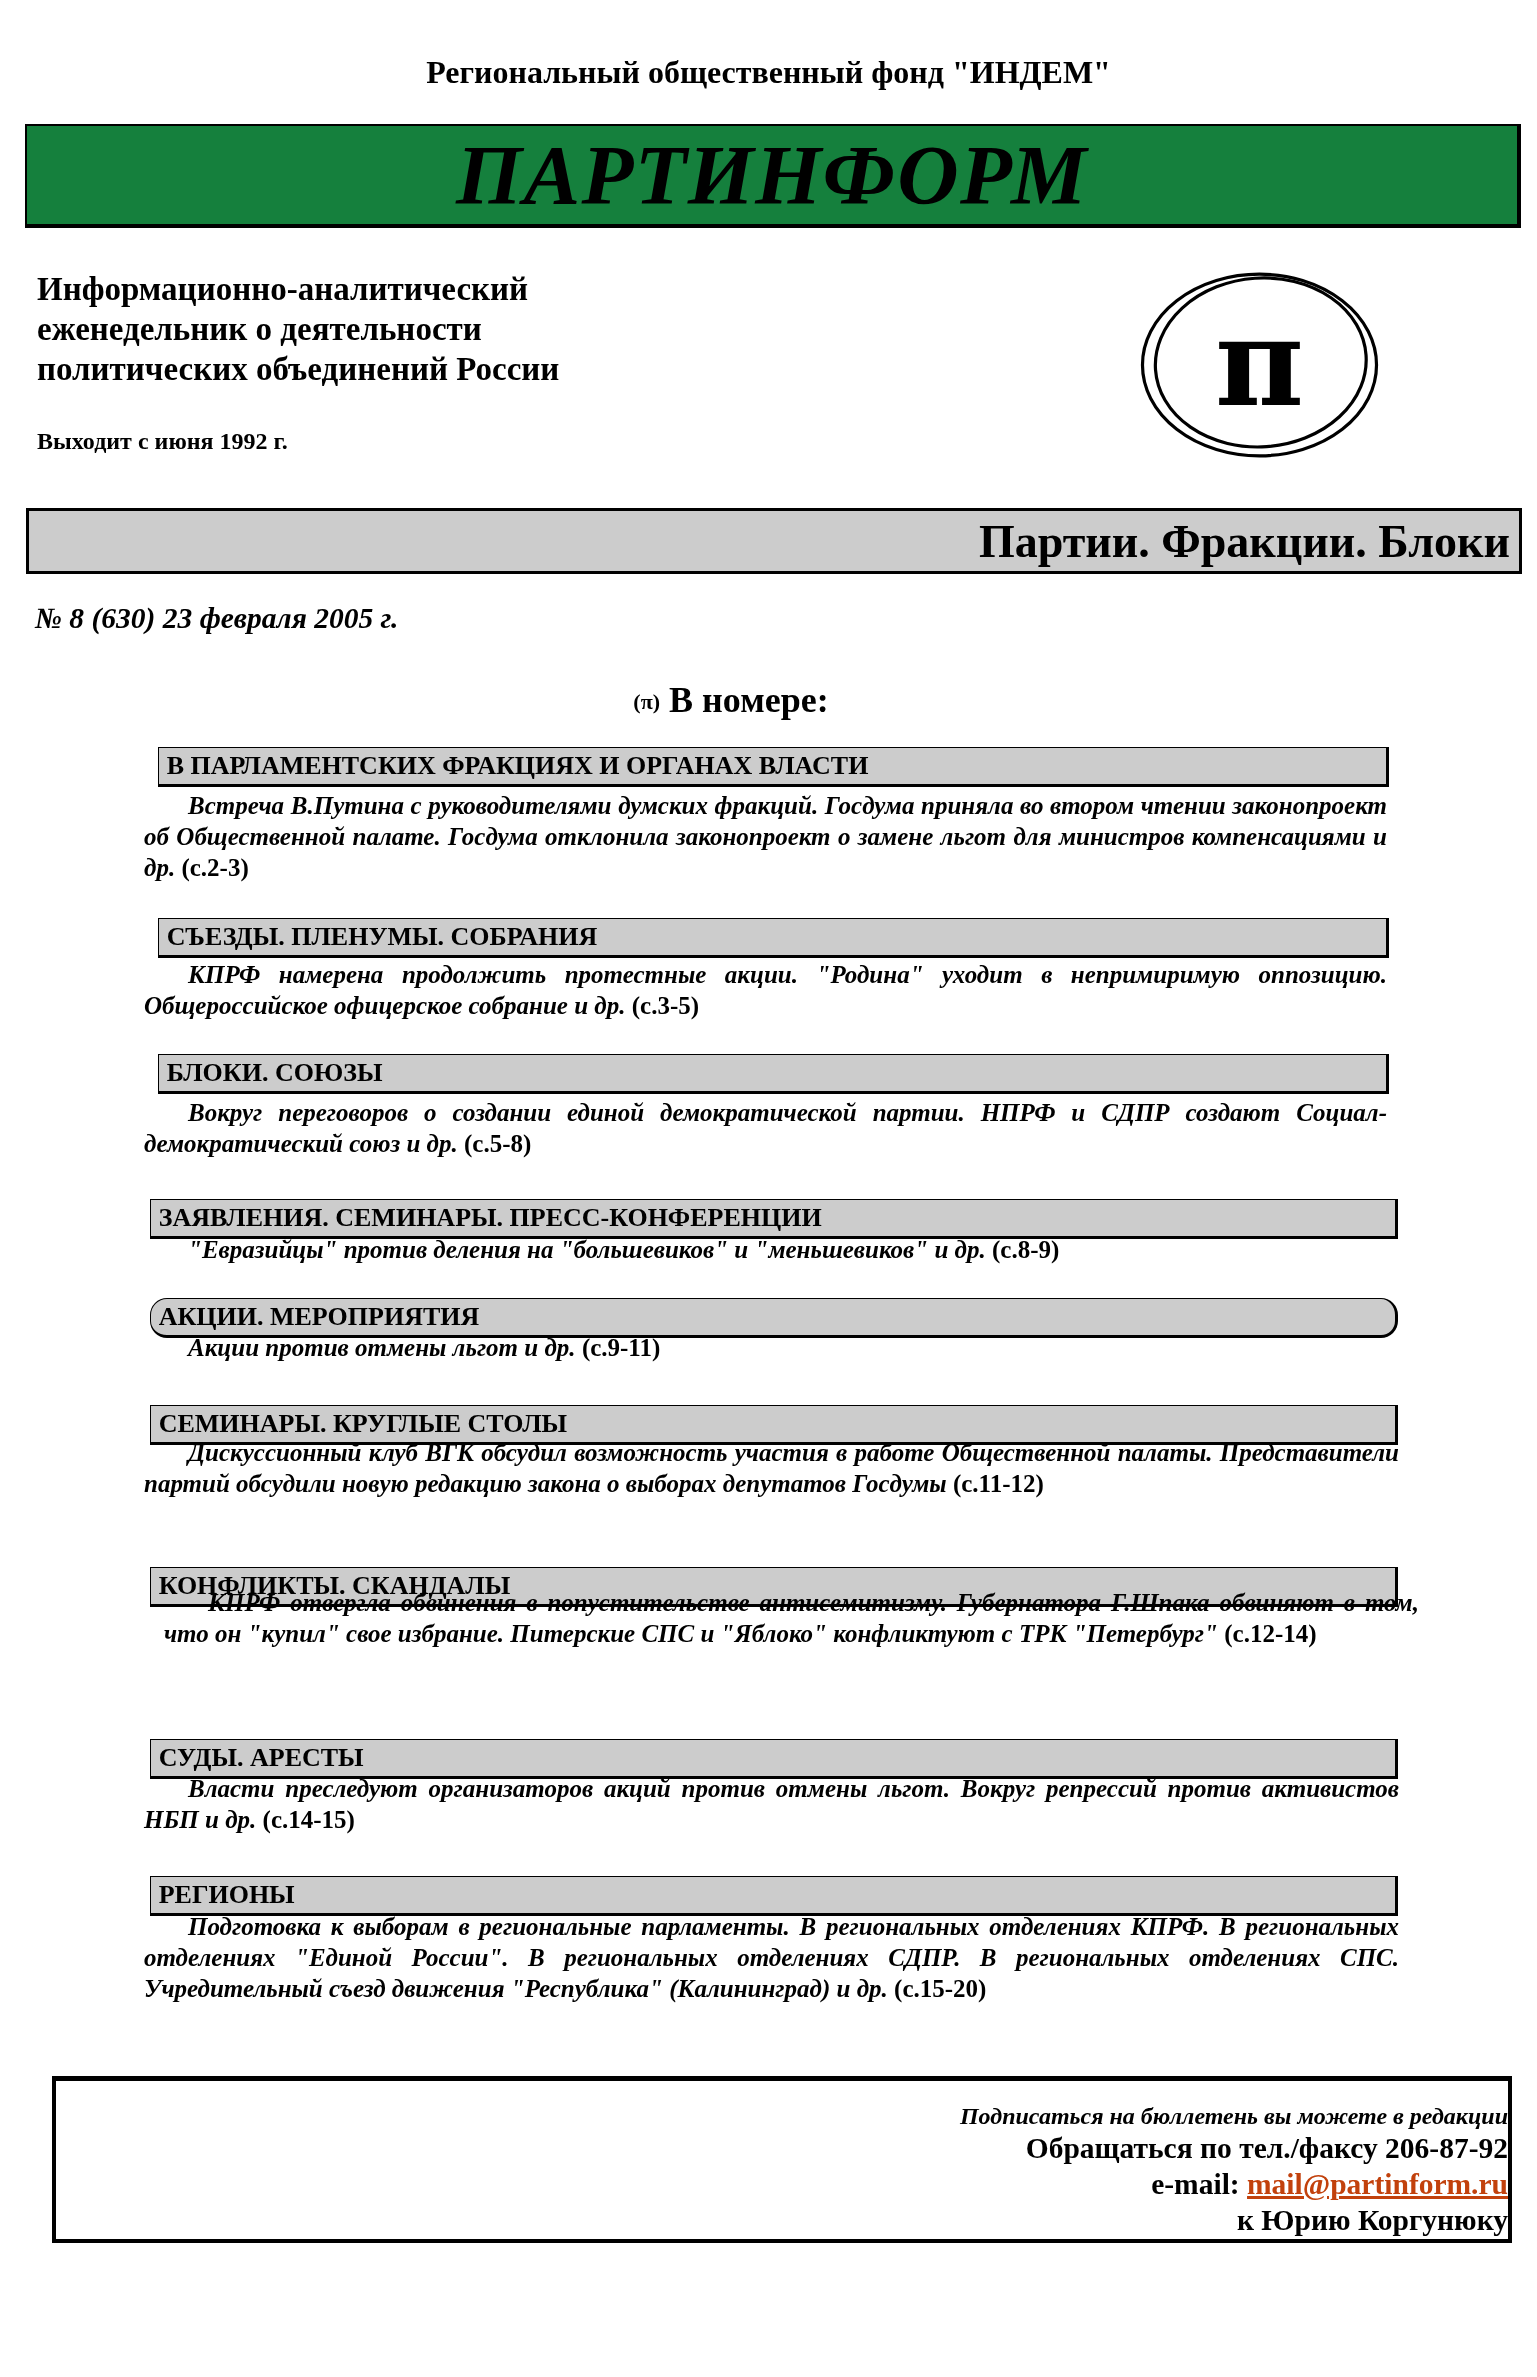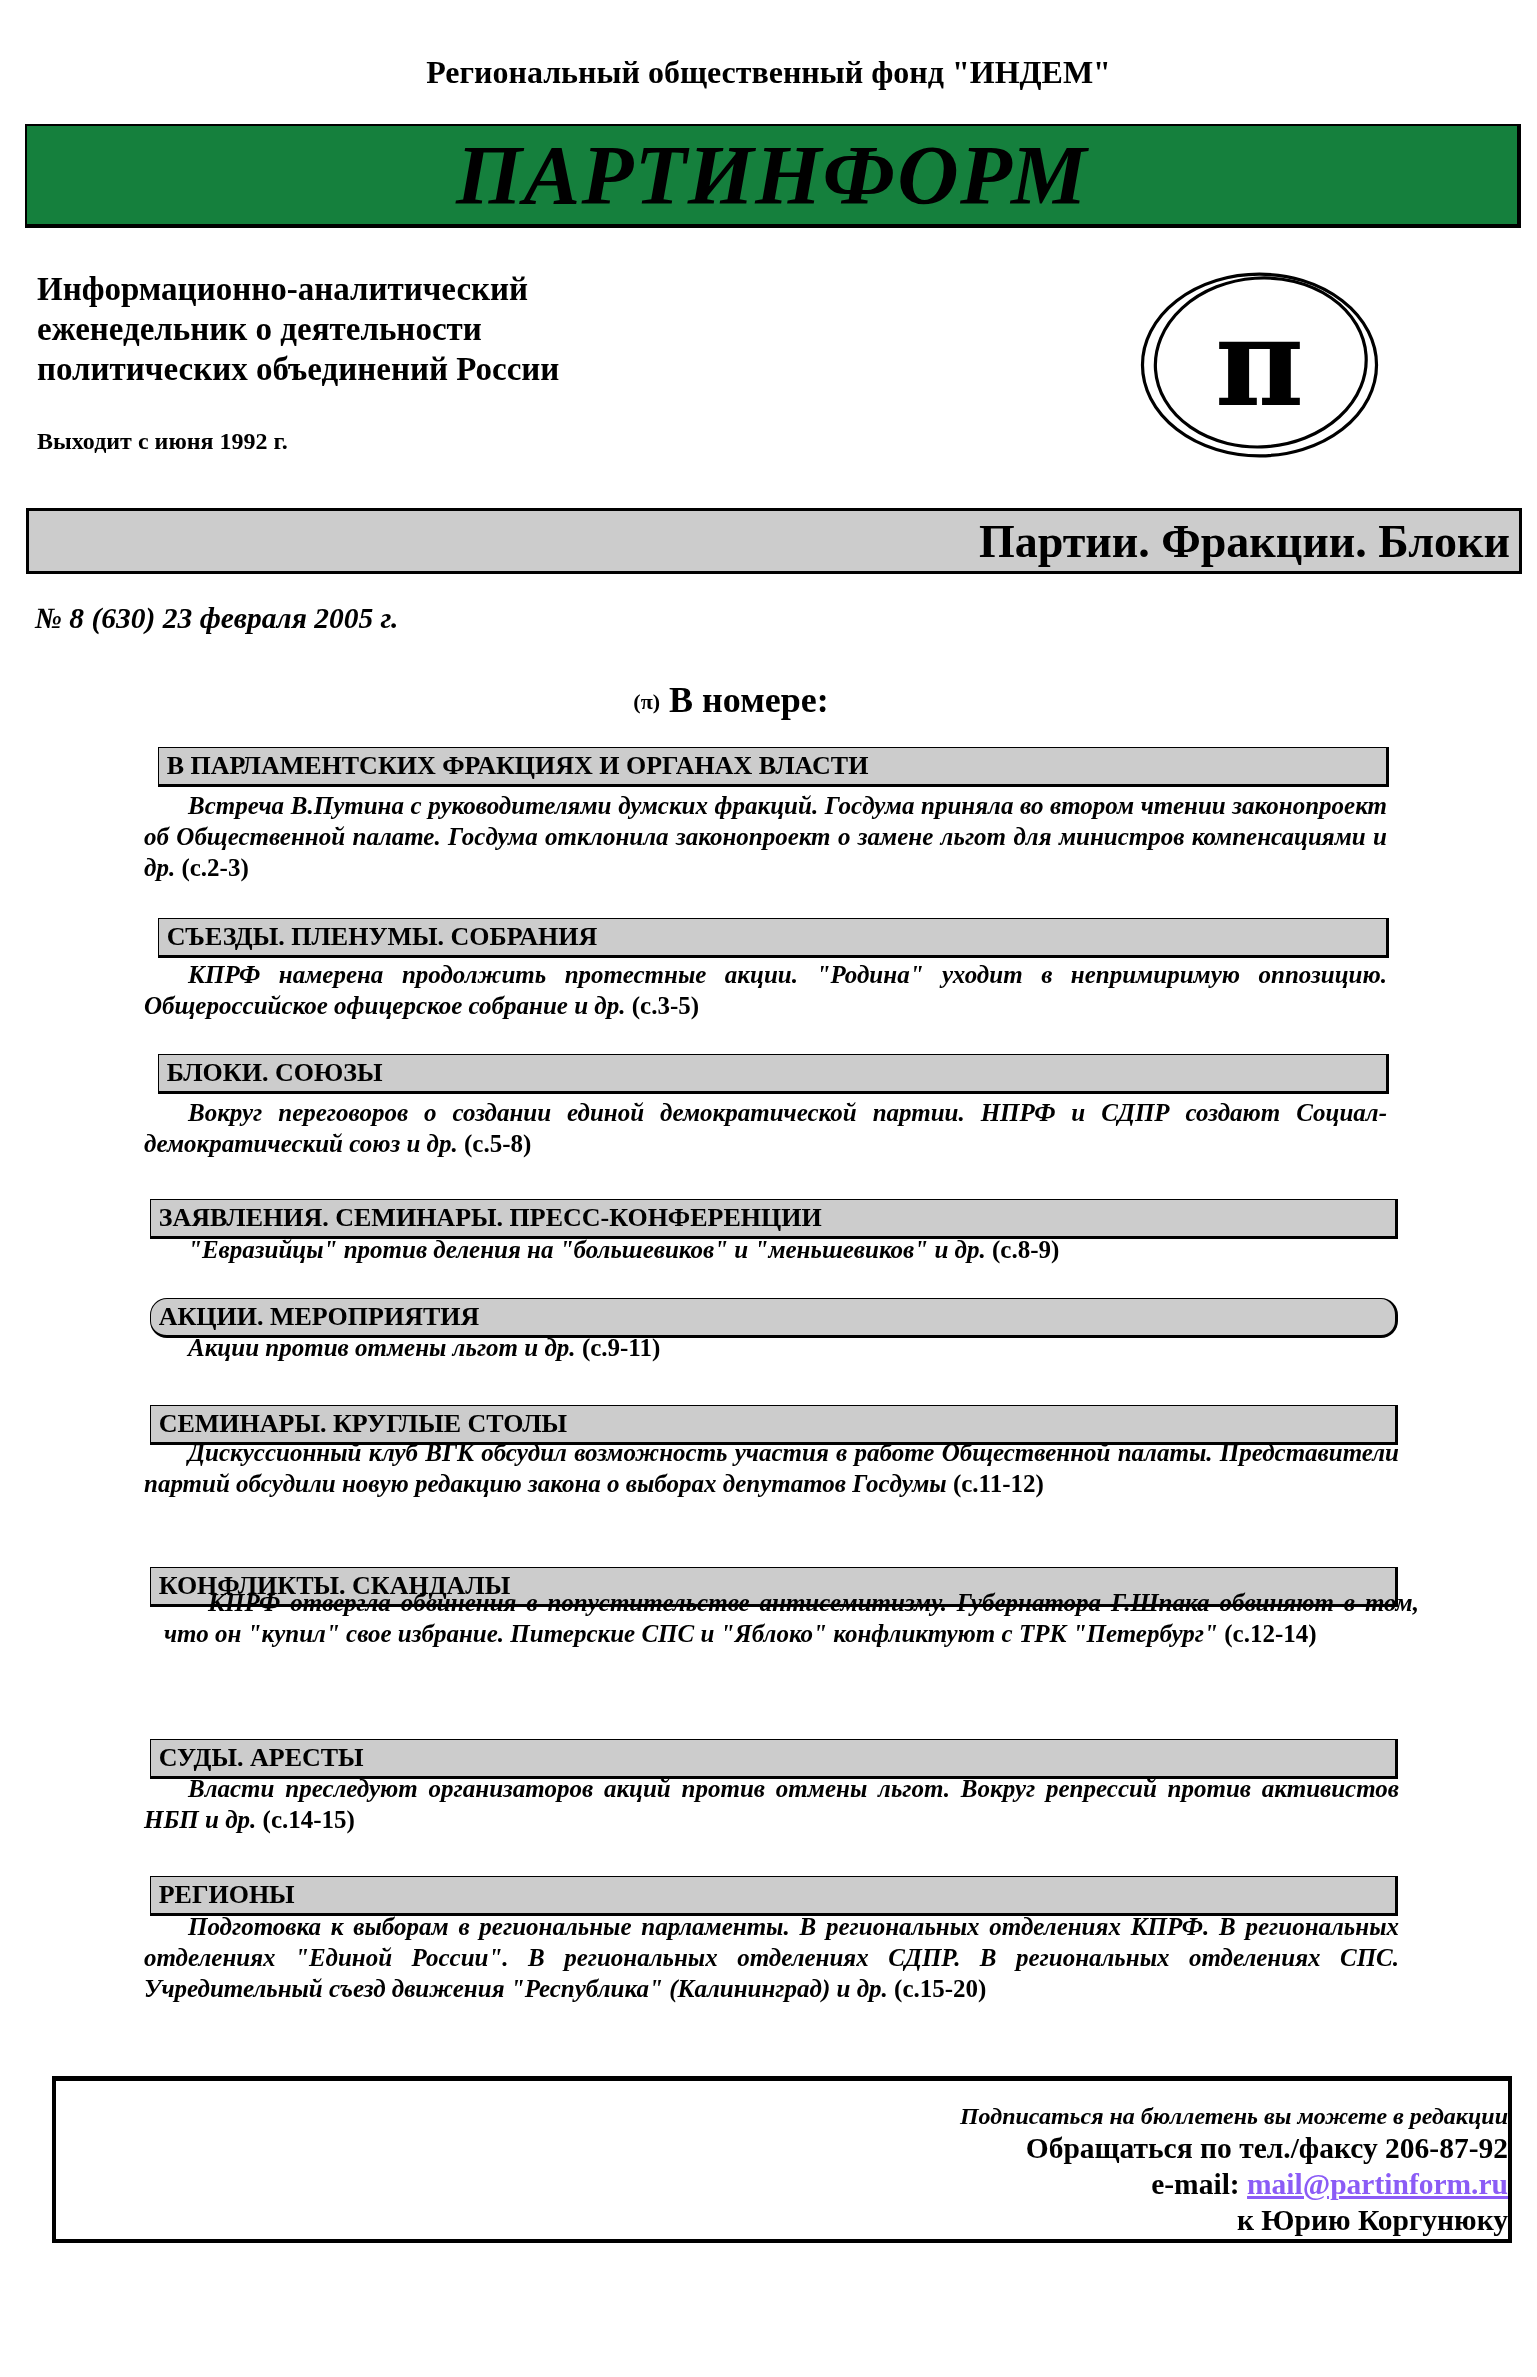--- a/index.html
+++ b/index.html
@@ -76,21 +76,21 @@
 
     
     .footer {
       left: 52px; top: 2076px; width: 1460px; height: 167px; box-sizing: border-box;
       border: 4.5px solid #000; border-top-width: 5.8px; background: #fff;
       text-align: right; font-weight: bold;
     }
     .footer .f1 { font-style: italic; font-size: 24px; line-height: 28px; margin-top: 20.5px; }
     .footer .f2 { font-size: 29.5px; line-height: 36px; }
     .footer .f3 { font-size: 29.5px; line-height: 36px; }
-    .footer .f3 a { color: #8b5cf6; text-decoration: underline; text-decoration-thickness: 2.6px; }
+    .footer .f3 a { color: #c2410c; text-decoration: underline; text-decoration-thickness: 2.6px; }
     .footer .f4 { font-size: 29.5px; line-height: 36px; }
   </style>
 </head>
 <body>
 
 <div class="abs publisher">Региональный общественный фонд "ИНДЕМ"</div>
 
 <div class="abs masthead">
   <span class="masthead-title">ПАРТИНФОРМ</span>
 </div>

